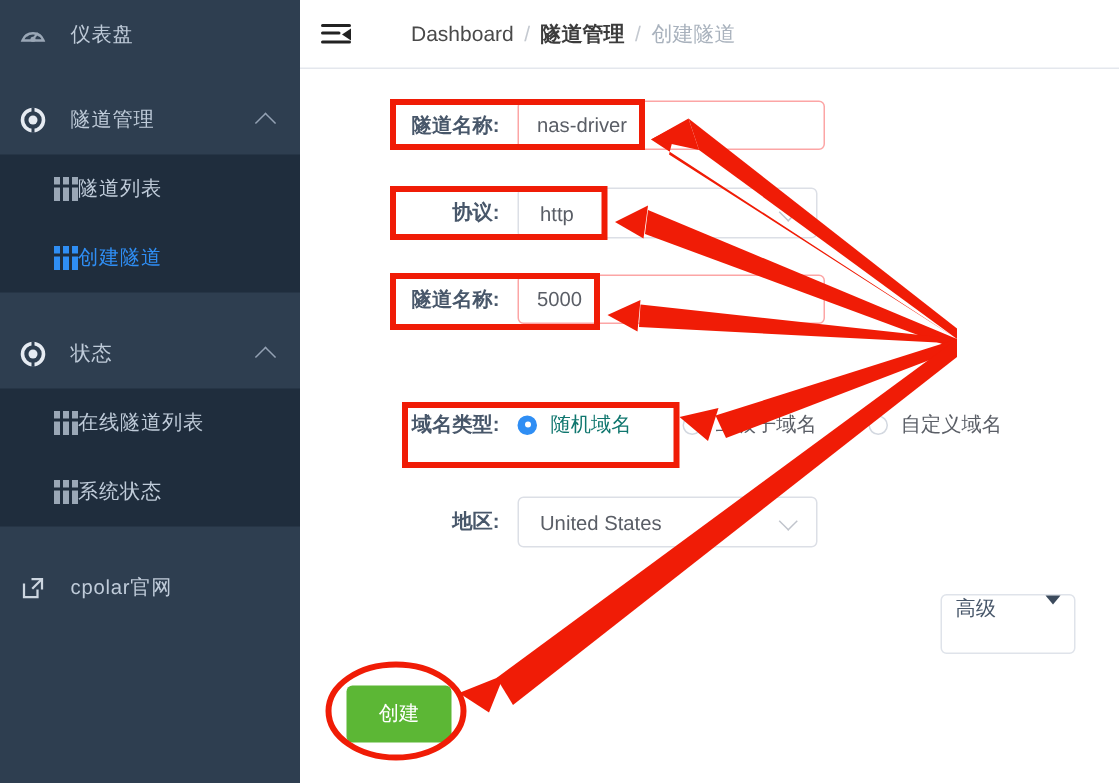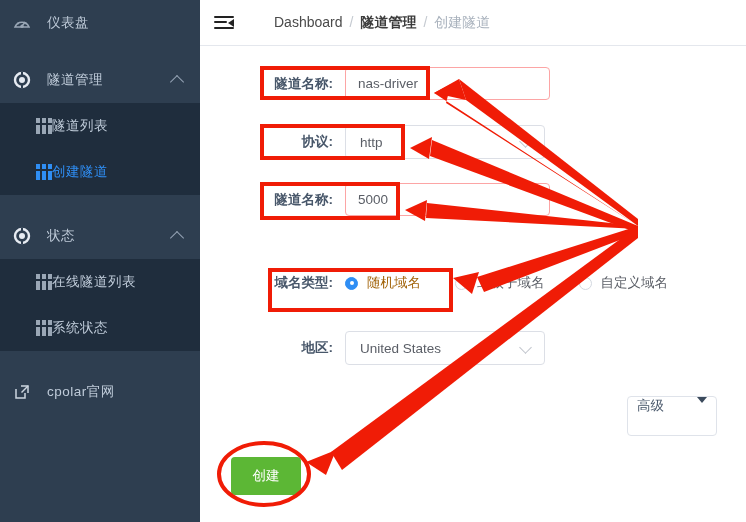--- a/index.html
+++ b/index.html
@@ -201,21 +201,21 @@
     position: relative;
   }
   .radio.on .dot::after {
     content: "";
     position: absolute;
     left: 3.5px; top: 3.5px;
     width: 4px; height: 4px;
     border-radius: 50%;
     background: #fff;
   }
-  .radio.on .rl { color: #a16207; font-family: Liberation Serif, serif; }
+  .radio.on .rl { color: #0f766e; font-family: Liberation Serif, serif; }
 
   .adv-btn {
     position: absolute;
     left: 427px; top: 350px;
     width: 90px; height: 40px;
     border: 1px solid #dfe3ea;
     border-radius: 4px;
     display: flex;
     align-items: flex-start;
     justify-content: center;

